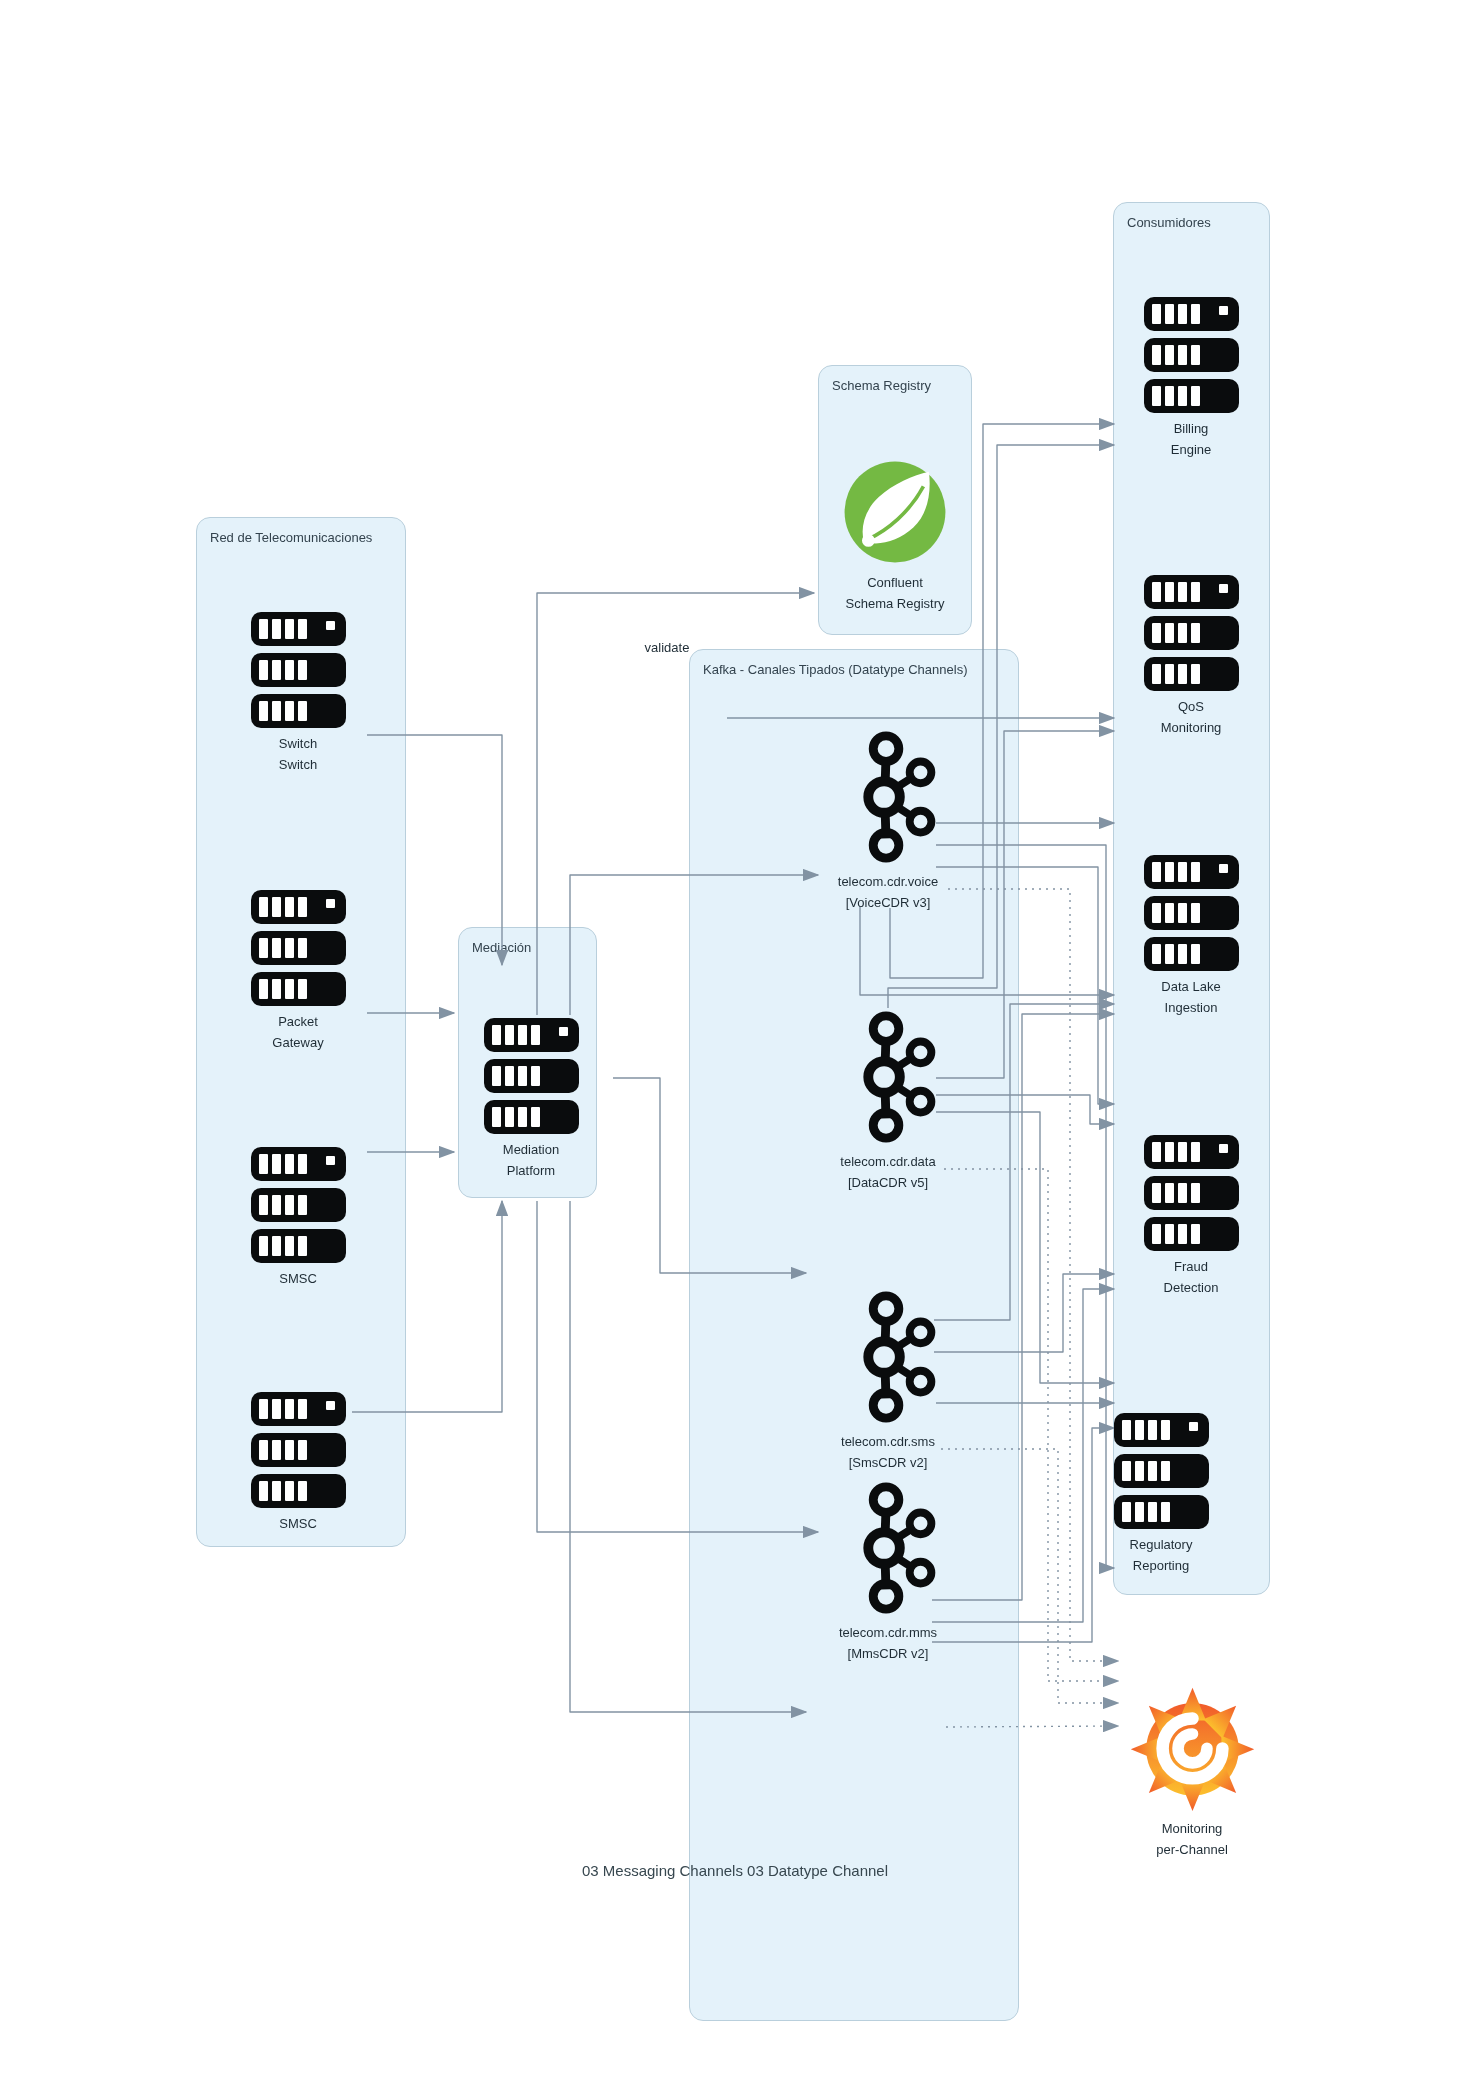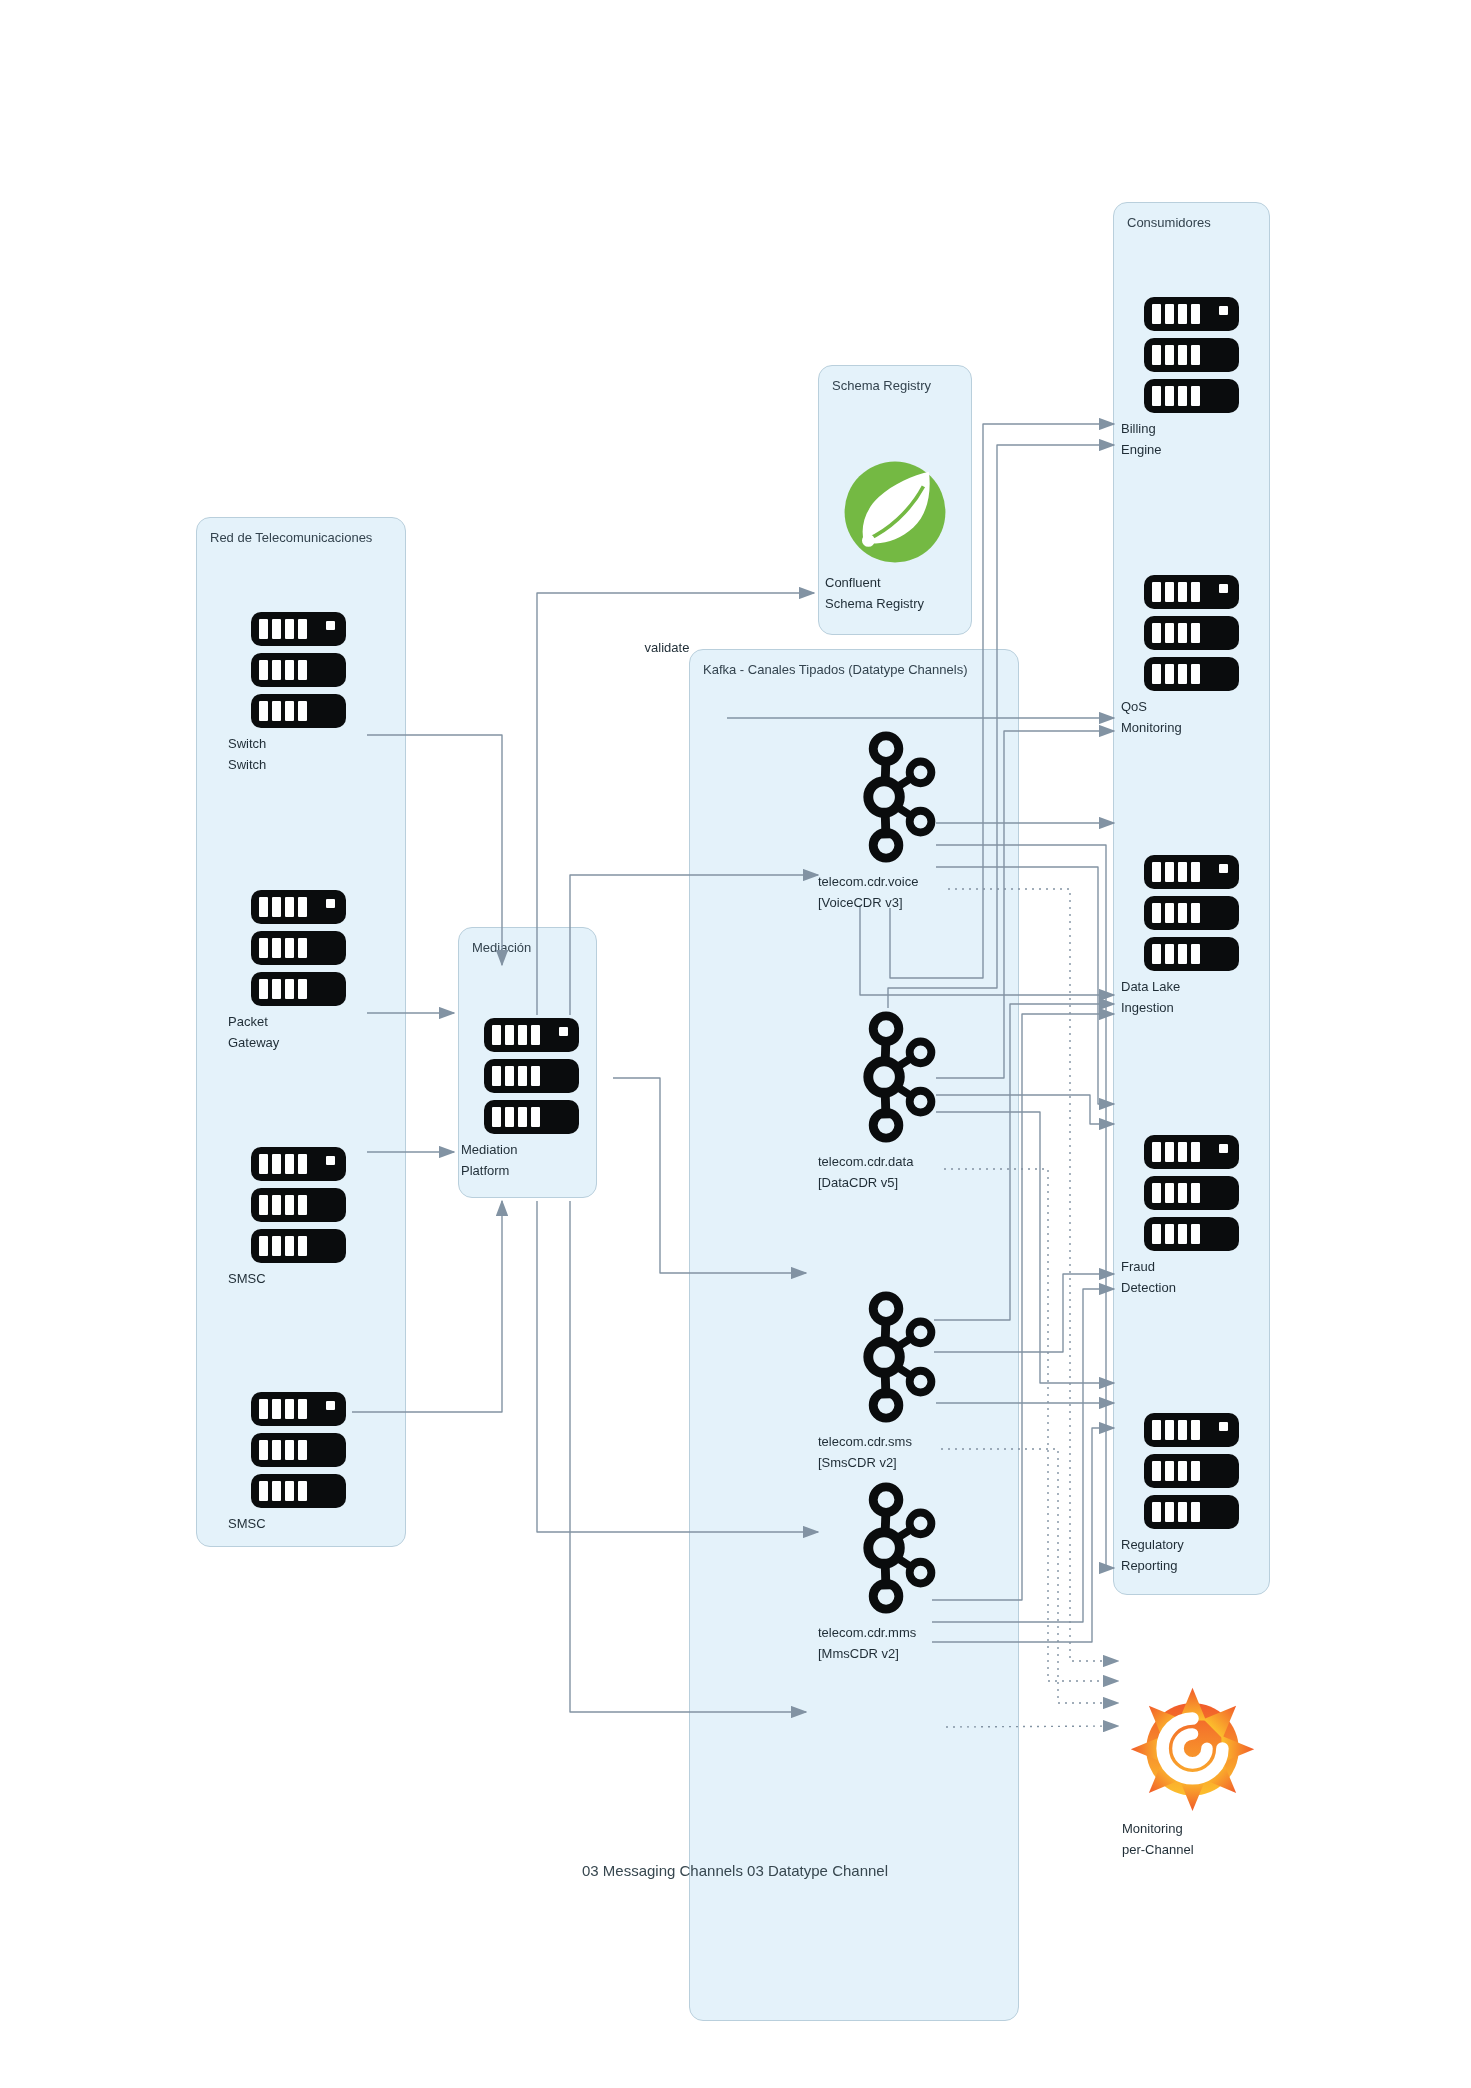--- a/index.html
+++ b/index.html
@@ -1,20 +1,20 @@
 <!DOCTYPE html>
 <html><head>
 <meta charset="utf-8">
 <style>
   html,body{margin:0;padding:0;background:#fff;}
   #page{position:relative;width:1471px;height:2088px;background:#ffffff;overflow:hidden;
         font-family:"Liberation Sans", sans-serif;color:#1f2d36;}
   .group{position:absolute;background:#e4f2fa;border:1px solid #b9cfdc;border-radius:14px;box-sizing:border-box;}
   .group-title{padding:12px 13px;font-size:13px;color:#33434e;white-space:nowrap;overflow:hidden;}
-  .node{position:absolute;width:140px;z-index:3;}
+  .node{position:absolute;width:140px;text-align:center;z-index:3;}
   .node .icon{display:block;margin:0 auto;}
   .nlabel{margin-top:5px;font-size:13px;line-height:21px;color:#1f2d36;}
   #edges{position:absolute;left:0;top:0;z-index:2;}
   .floating-label{position:absolute;z-index:4;font-size:13px;color:#1f2d36;text-align:center;}
   .caption{position:absolute;z-index:4;font-size:15px;color:#37474f;text-align:center;}
   .hidden-defs{position:absolute;width:0;height:0;overflow:hidden;}
 </style>
 </head>
 <body>
 
@@ -191,21 +191,21 @@
         <use href="#icon-server"></use>
       </svg>
     <div class="nlabel"><span>Data Lake</span><br><span>Ingestion</span></div>
   </div>
   <div class="node" style="left:1121px;top:1135px">
     <svg class="icon" width="95" height="116" viewBox="0 0 95 116">
         <use href="#icon-server"></use>
       </svg>
     <div class="nlabel"><span>Fraud</span><br><span>Detection</span></div>
   </div>
-  <div class="node" style="left:1121px;top:1413px">
+  <div class="node" style="left:1091px;top:1413px">
     <svg class="icon" width="95" height="116" viewBox="0 0 95 116">
         <use href="#icon-server"></use>
       </svg>
     <div class="nlabel"><span>Regulatory</span><br><span>Reporting</span></div>
   </div>
 
   <div class="node" style="left:1122px;top:1678px">
     <svg class="icon" width="135" height="135" viewBox="0 0 140 140">
       <defs>
         <linearGradient id="ggrad" x1="0" y1="0" x2="0" y2="1">

